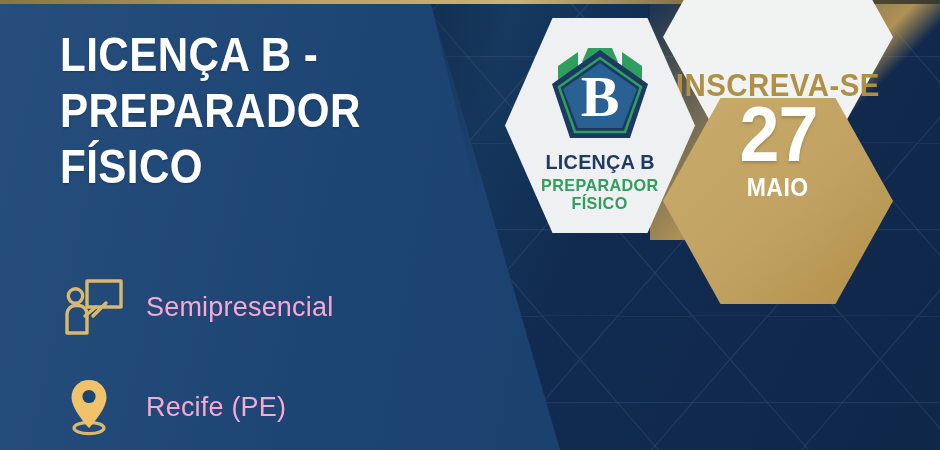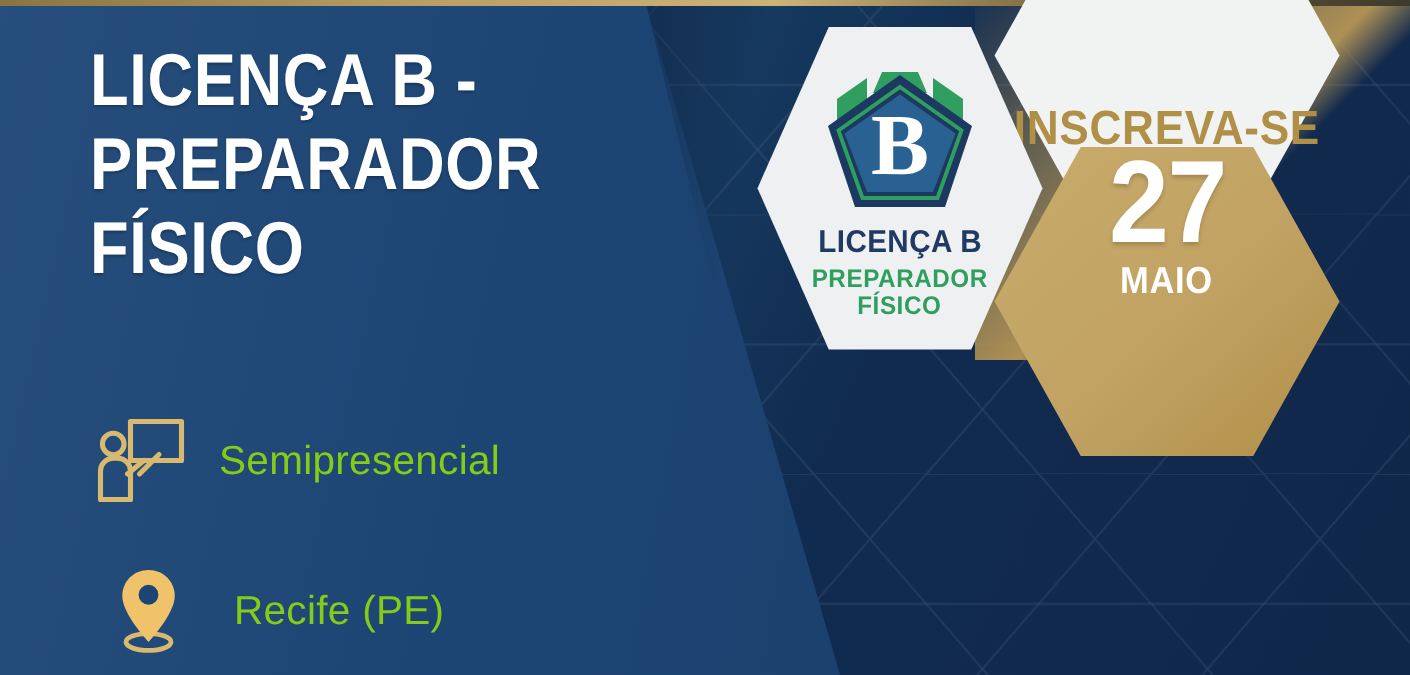--- a/index.html
+++ b/index.html
@@ -68,24 +68,24 @@
     text-shadow:0 1px 2px rgba(0,0,0,.25);
     white-space:pre-line;
   }
 
   .feature{
     position:absolute;
     display:flex;align-items:center;
     gap:22px;
   }
   .feature.f1{left:62px;top:278px;}
-  .feature.f2{left:72px;top:378px;}
+  .feature.f2{left:62px;top:378px;}
   .feature-icon{width:62px;height:58px;flex:0 0 62px;display:block;}
   .feature-label{
-    color:#84cc16;
+    color:#f9a8d4;
     font-size:27px;
     font-weight:400;
     letter-spacing:.2px;
     white-space:nowrap;
   }
 
   
   .hex{
     position:absolute;
   }

